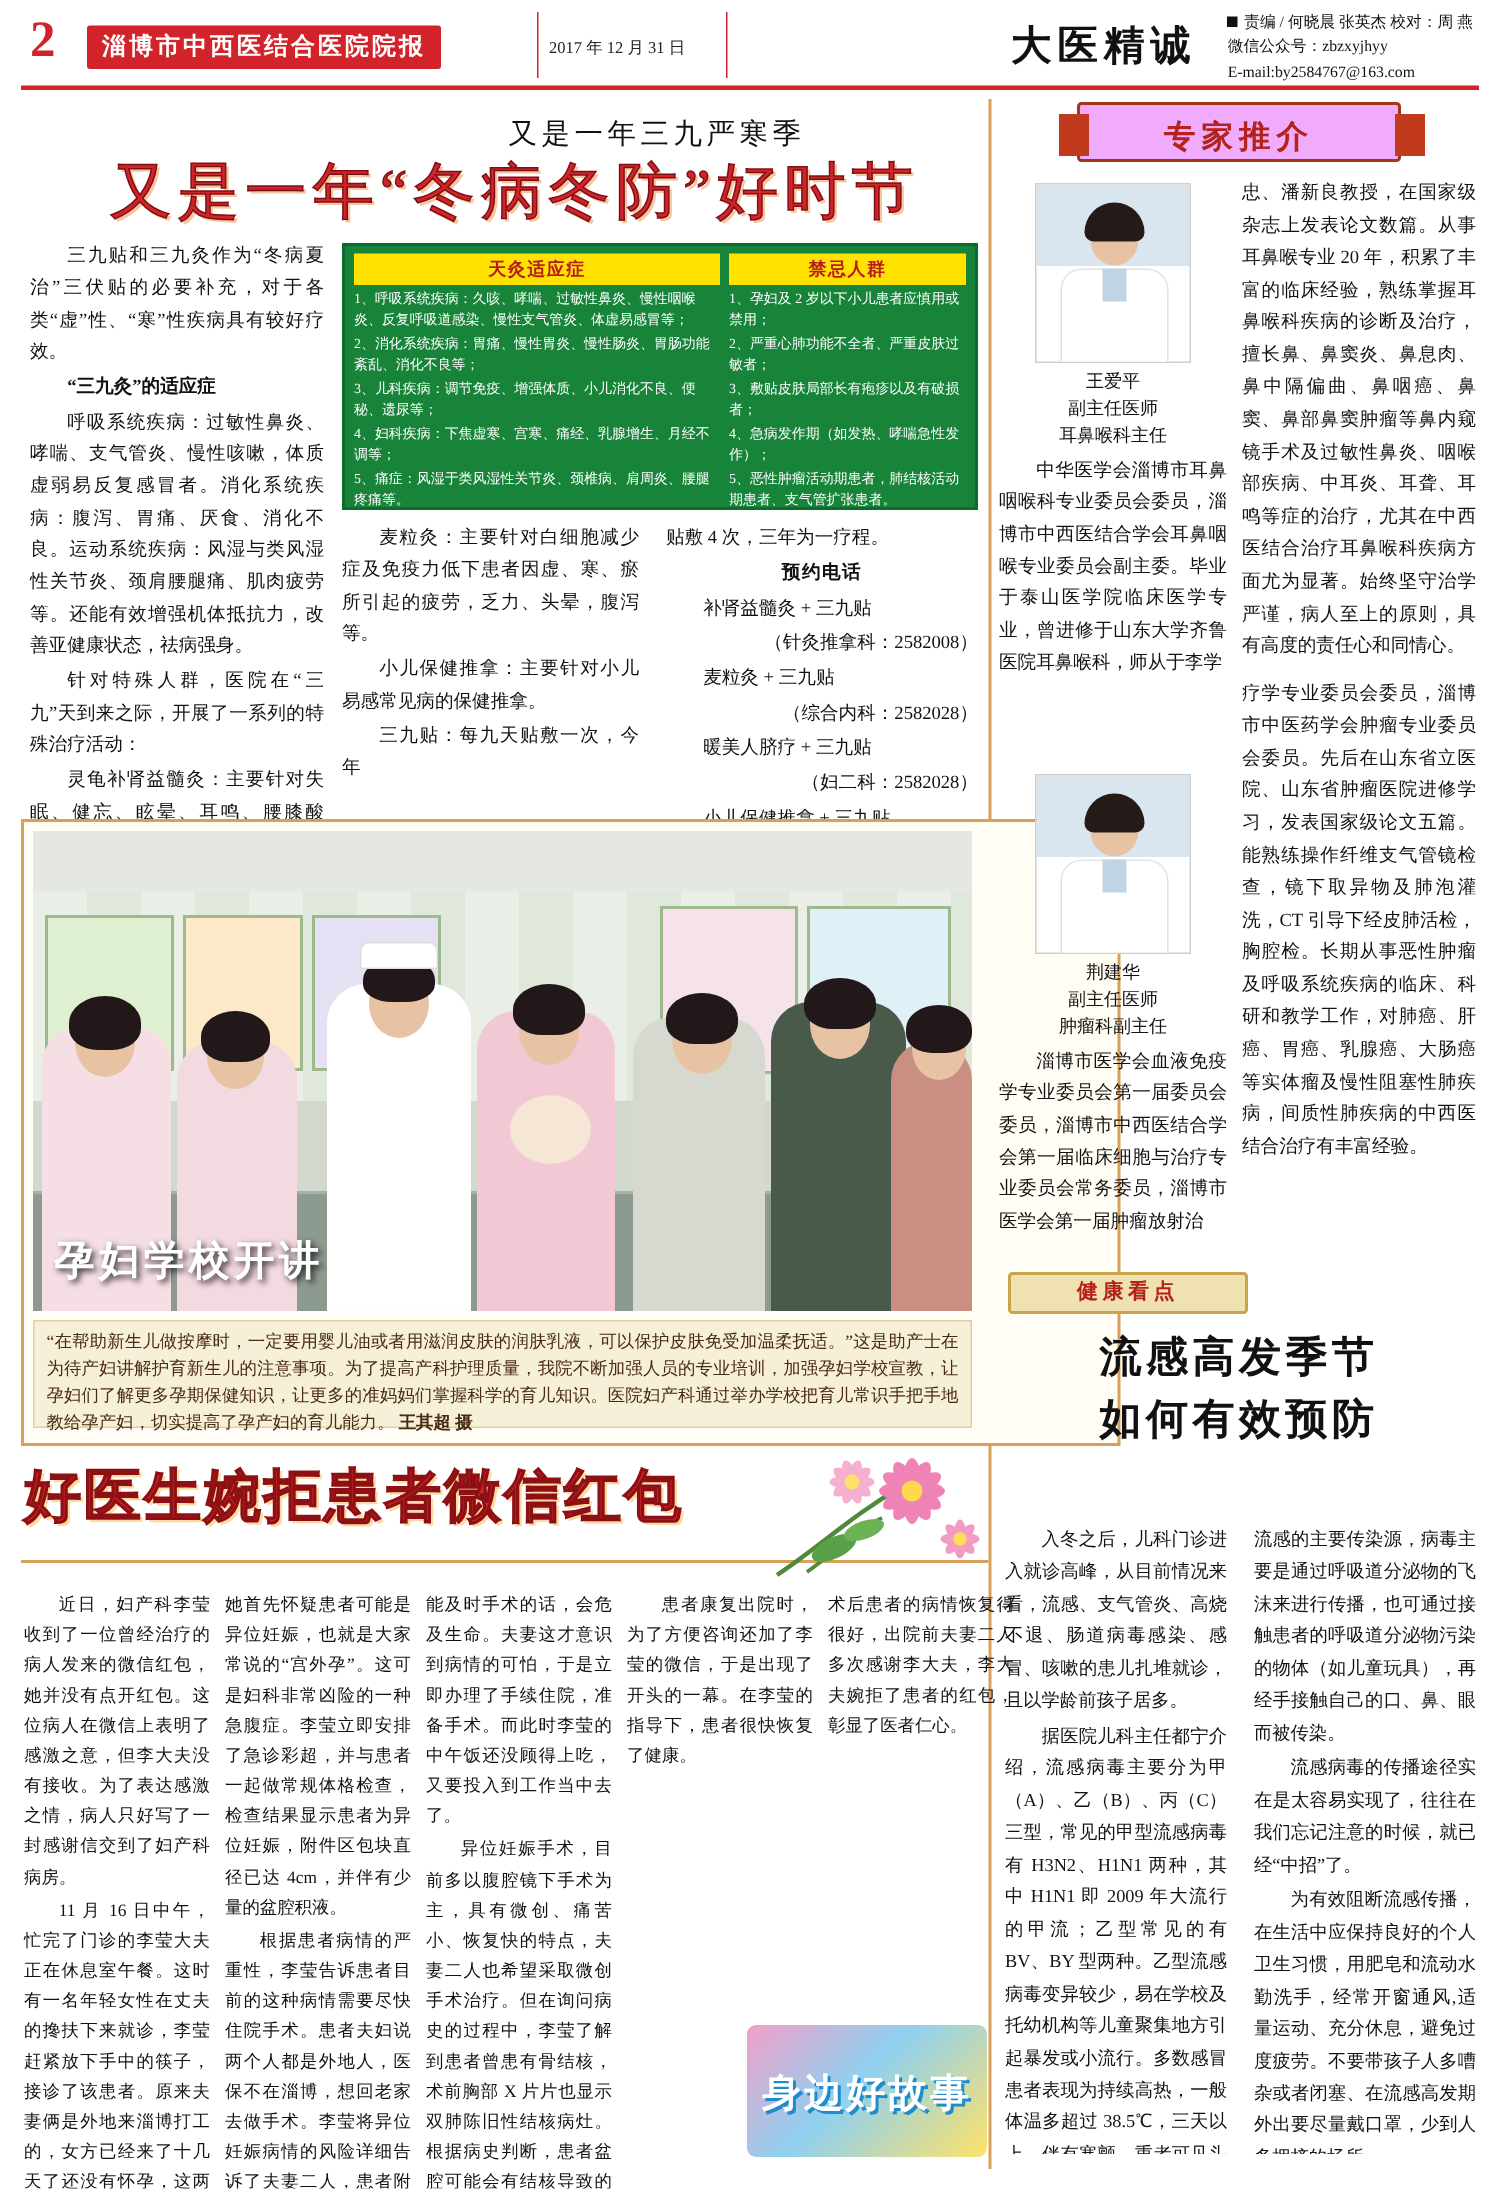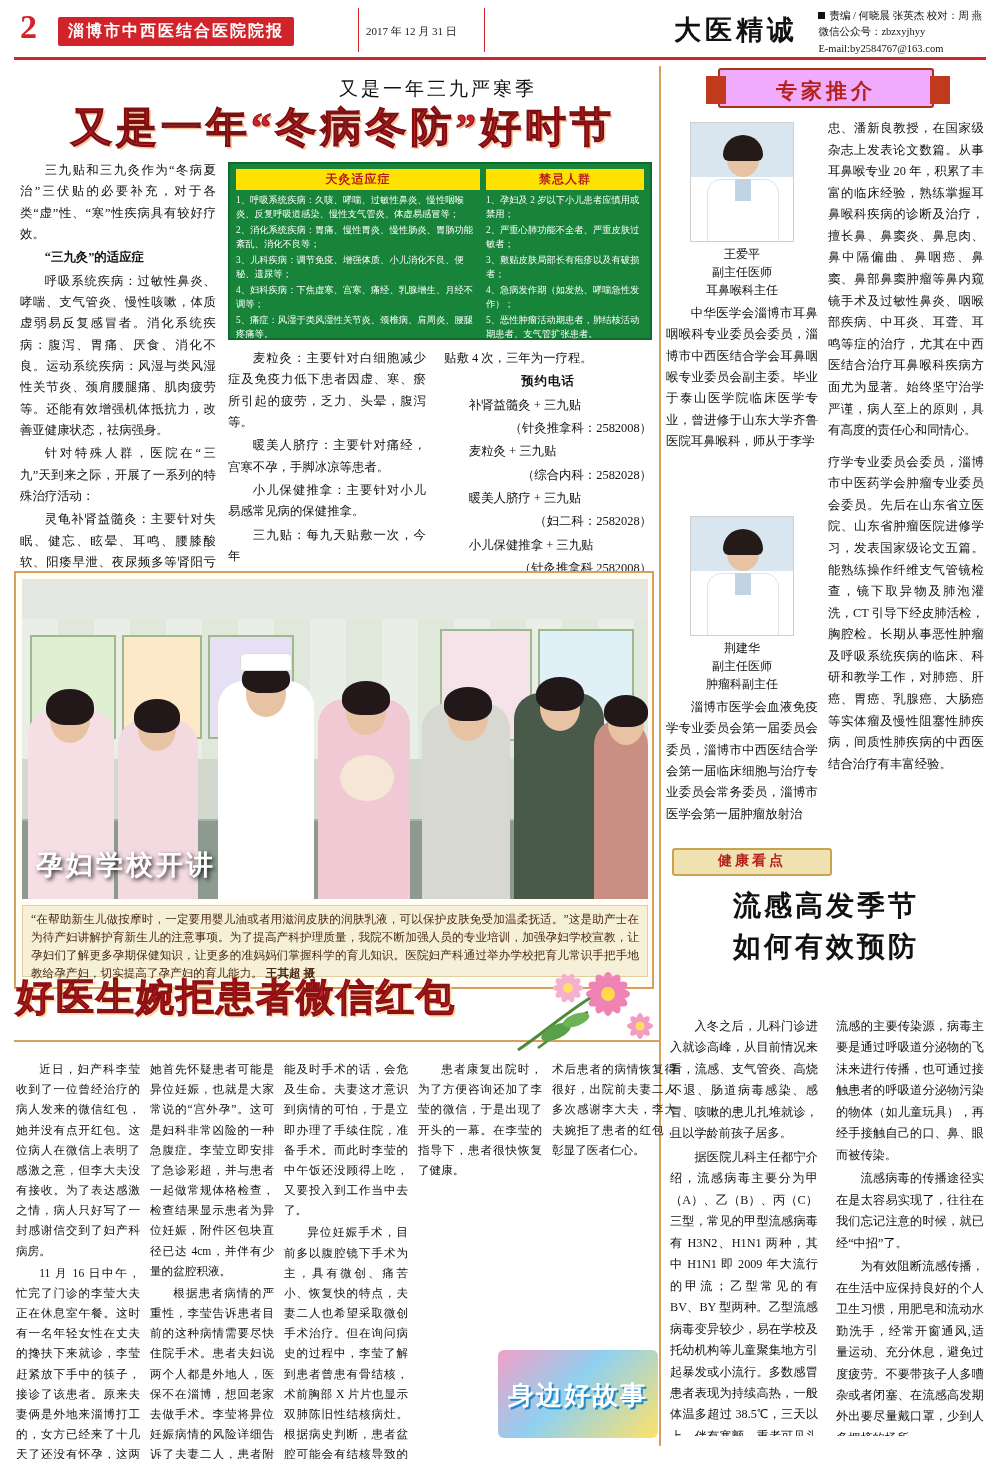--- a/index.html
+++ b/index.html
@@ -46,21 +46,21 @@
 
   
   .kicker {
     position:absolute; left:228px; top:76px; width:420px;
     text-align:center; font-size:19px; letter-spacing:3px; color:#111;
     font-family:"Liberation Serif", serif;
   }
   .headline {
     position:absolute; left:28px; top:100px; width:630px;
     text-align:center;
-    font-size:41px; font-weight:bold; letter-spacing:4px;
+    font-size:41px; font-weight:normal; letter-spacing:4px;
     color:#d2232a;
     font-family:"Liberation Serif", serif;
     -webkit-text-stroke:1px #7b1113;
     text-shadow:2px 2px 0 #f7c6a0;
   }
 
   
   .lead-col {
     position:absolute; left:20px; top:160px; width:196px;
     font-size:12.4px; line-height:1.72; text-align:justify;
@@ -97,22 +97,22 @@
     font-size:12.4px; line-height:1.72;
     font-family:"Liberation Serif", serif;
   }
   .mid-col-b p { margin:0 0 2px 0; }
   .mid-col-b .phone-title { text-align:center; font-weight:bold; letter-spacing:1px; }
   .mid-col-b .indent { text-indent:2em; }
   .mid-col-b .right { text-align:right; }
 
   
   .photo-block {
-    position:absolute; left:14px; top:546px; width:640px; height:418px;
-    border:2px solid #d9a05b; background:#fffdf4; padding:6px;margin-top:25px;
+    position:absolute; left:14px; top:546px; width:733px; height:418px;
+    border:2px solid #d9a05b; background:#fffdf4; padding:6px;
   }
   .photo {
     position:relative; width:626px; height:320px; overflow:hidden;
     background:linear-gradient(180deg,#cfd8d0 0%, #b9c3bb 40%, #9aa79d 100%);
   }
   .photo .ceiling { position:absolute; left:0; top:0; width:100%; height:40px; background:#e4e7e2; }
   .photo .wallpaper { position:absolute; left:0; top:40px; width:100%; height:140px;
     background:repeating-linear-gradient(90deg,#e9efe6 0 36px,#dfe8db 36px 72px); }
   .photo .poster { position:absolute; background:#f3f7ee; border:2px solid #9fb98f; }
   .photo .p1 { left:8px; top:56px; width:86px; height:104px; background:#dff0d2; }
@@ -284,21 +284,20 @@
       <div class="gitem">1、孕妇及 2 岁以下小儿患者应慎用或禁用；</div>
       <div class="gitem">2、严重心肺功能不全者、严重皮肤过敏者；</div>
       <div class="gitem">3、敷贴皮肤局部长有疱疹以及有破损者；</div>
       <div class="gitem">4、急病发作期（如发热、哮喘急性发作）；</div>
       <div class="gitem">5、恶性肿瘤活动期患者，肺结核活动期患者、支气管扩张患者。</div>
     </div>
   </div>
 
   <div class="mid-col-a">
     <p>麦粒灸：主要针对白细胞减少症及免疫力低下患者因虚、寒、瘀所引起的疲劳，乏力、头晕，腹泻等。</p>
-    <p>暖美人脐疗：主要针对痛经，宫寒不孕，手脚冰凉等患者。</p>
     <p>小儿保健推拿：主要针对小儿易感常见病的保健推拿。</p>
     <p>三九贴：每九天贴敷一次，今年</p>
   </div>
 
   <div class="mid-col-b">
     <p>贴敷 4 次，三年为一疗程。</p>
     <p class="phone-title">预约电话</p>
     <p class="indent">补肾益髓灸 + 三九贴</p>
     <p class="right">（针灸推拿科：2582008）</p>
     <p class="indent">麦粒灸 + 三九贴</p>

